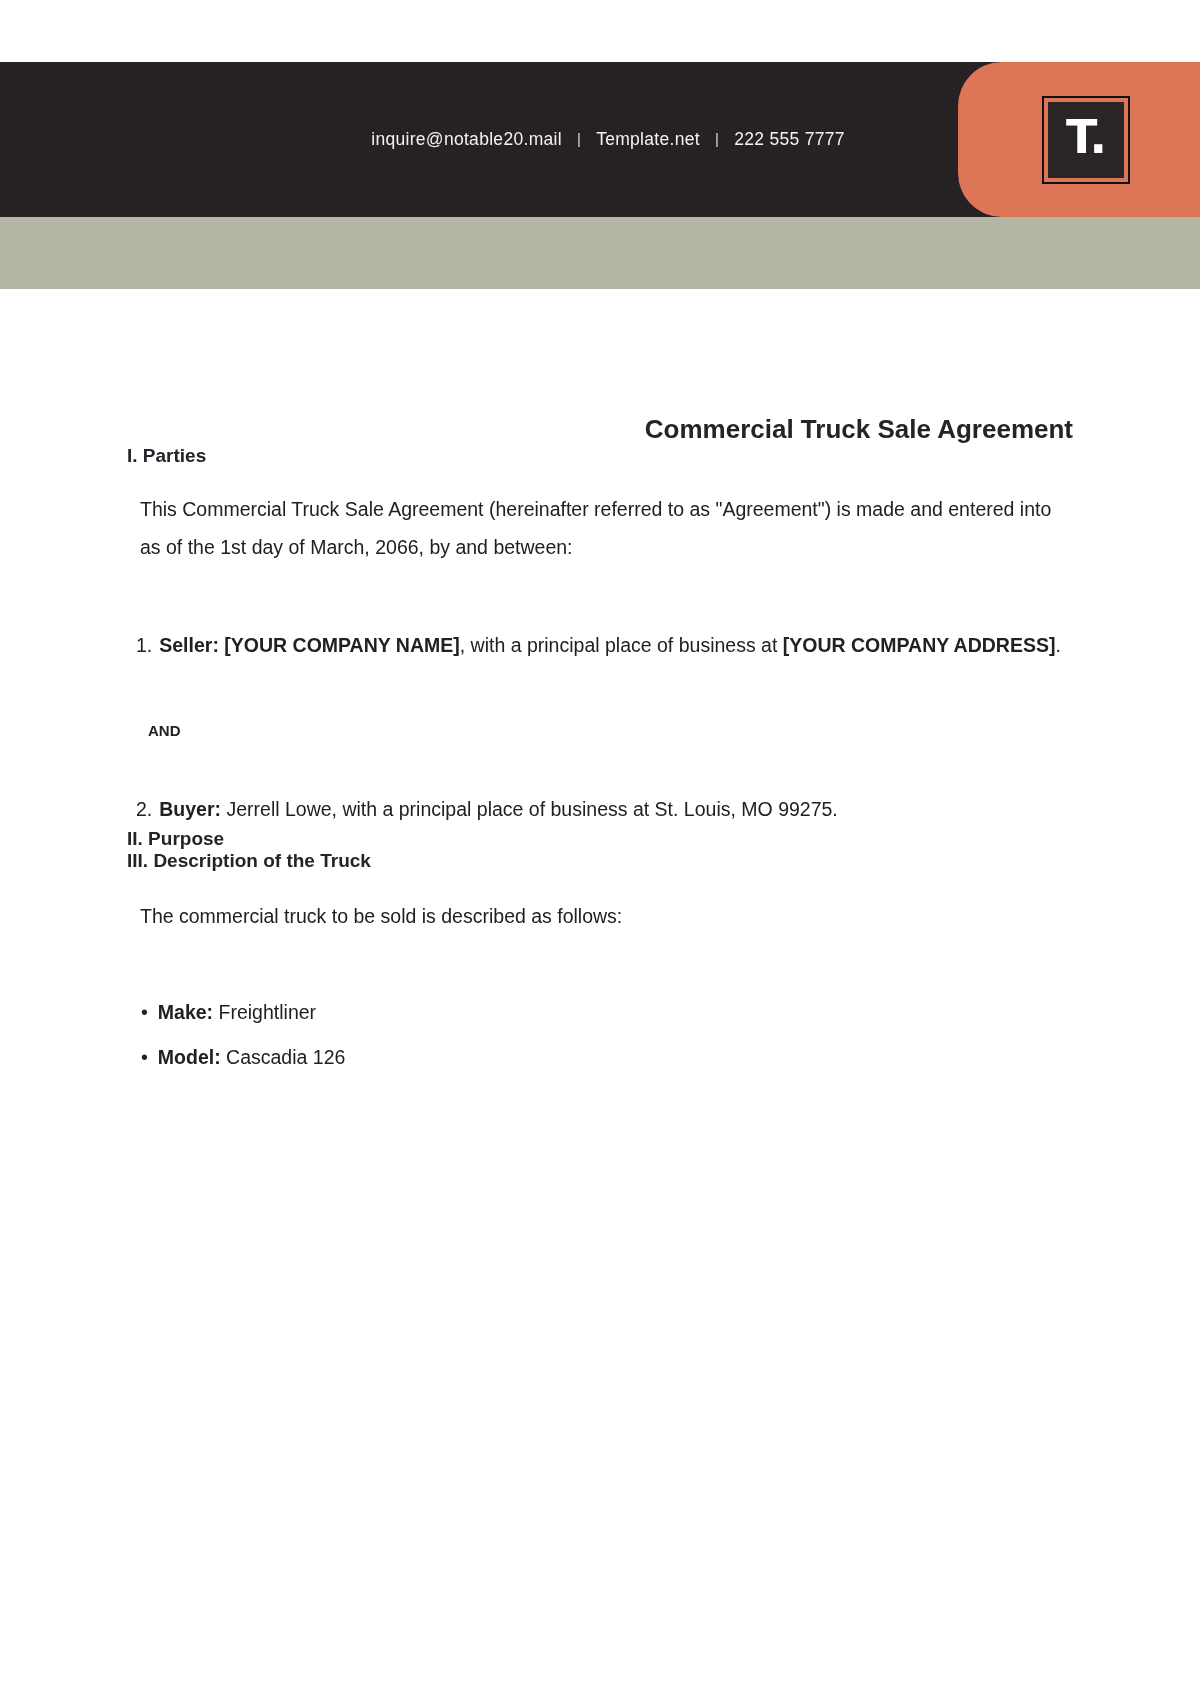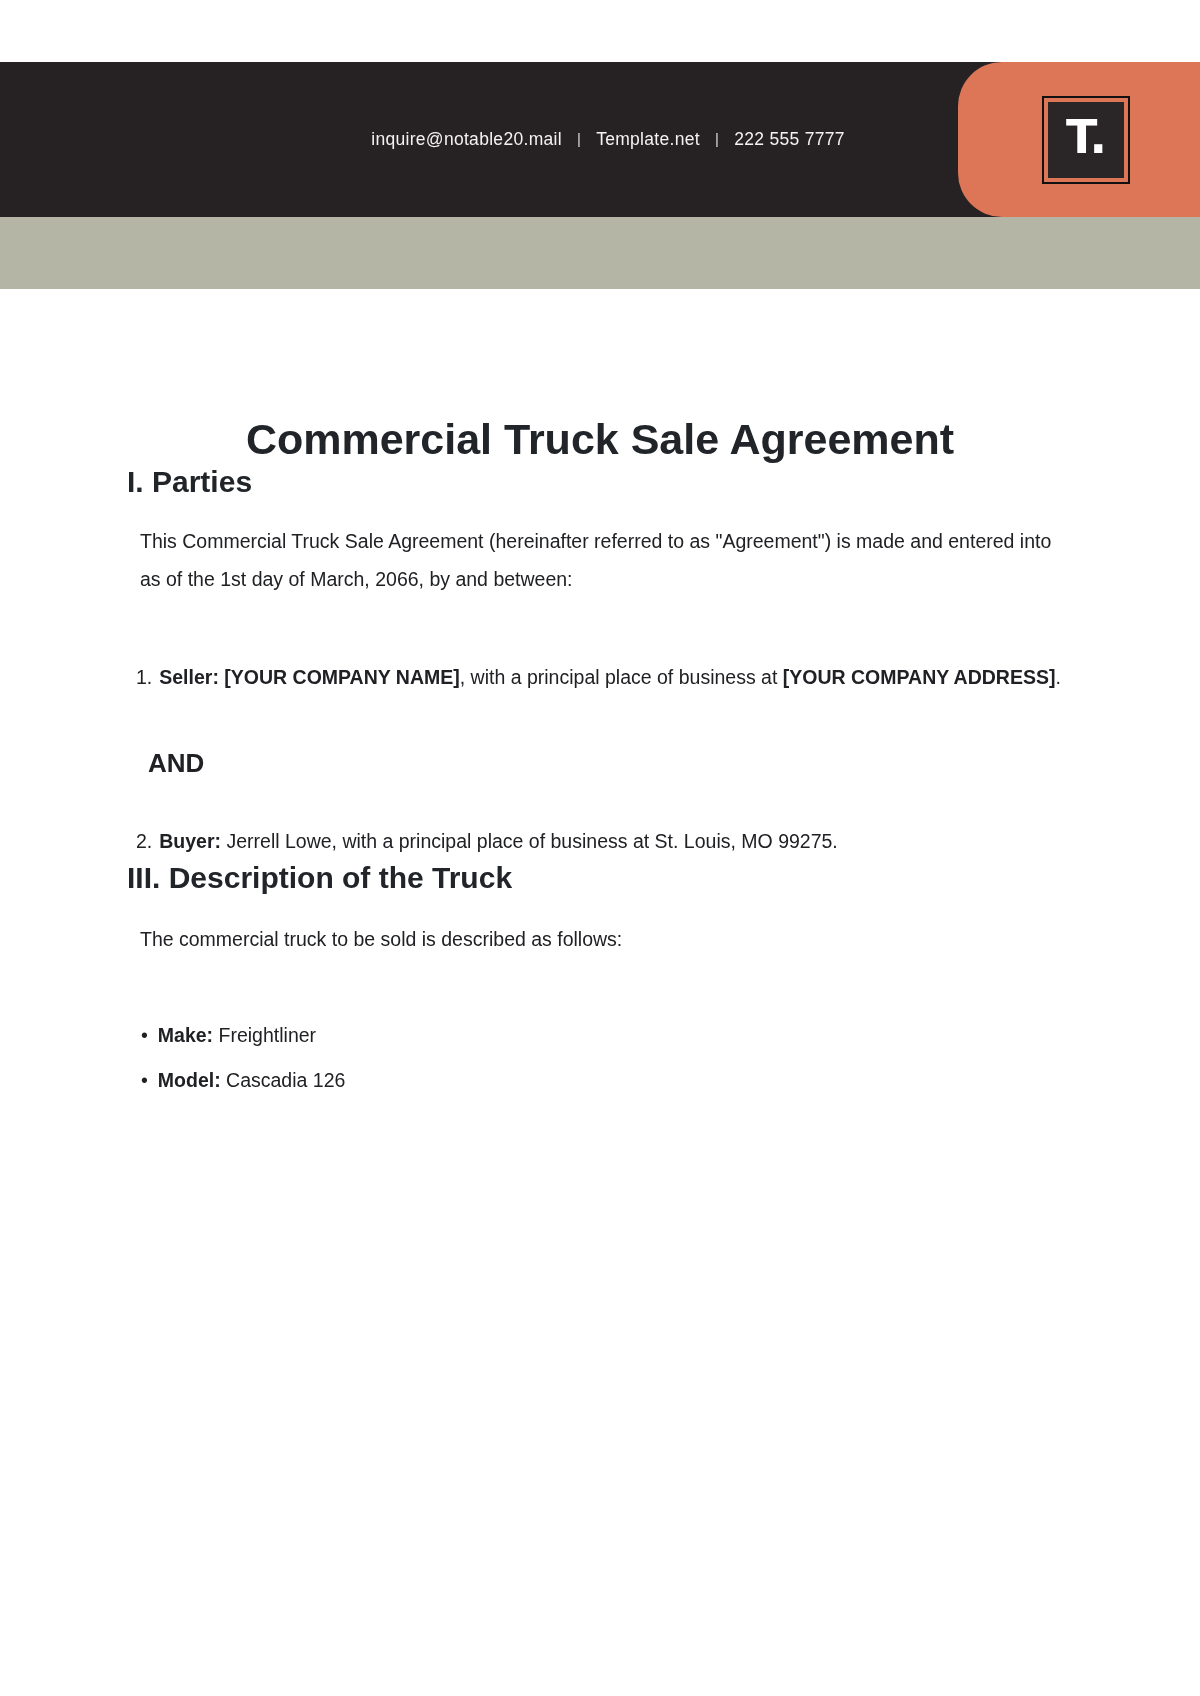--- a/index.html
+++ b/index.html
@@ -58,44 +58,44 @@
   .sage{
     position:absolute;top:217px;left:0;width:1200px;height:72px;
     background:var(--band,#b4b5a4);
   }
   
   .content{
     position:absolute;top:289px;left:0;width:1200px;
     padding:0 127px;box-sizing:border-box;
   }
   h1.title{
-    margin:126px 0 0;text-align:center;
-    font-size:43px;line-height:1.15;font-weight:700;
+    margin:126px 0 0;text-align:right;
+    font-size:26px;line-height:1.15;font-weight:700;
     color:var(--heading_text,#212529);
   }
   h2.sec{
-    margin:0;font-size:30px;line-height:1.2;font-weight:700;
+    margin:0;font-size:19px;line-height:1.2;font-weight:700;
     color:var(--heading_text,#212529);
   }
   .h-parties{margin-top:99px;}
   .h-purpose{margin-top:97px;}
   .h-desc{margin-top:88px;}
   p.body-p{
     font-size:19.5px;line-height:38px;margin:22px 13px 0;
   }
   p.body-p.desc{margin-top:24px;}
   .olist{margin-top:60px;}
   .oitem{
     display:flex;font-size:19.5px;line-height:38px;
     padding-left:9px;
   }
   .num{flex:none;margin-right:7px;}
   .itext b{font-weight:700;}
   .and{
-    font-size:26px;line-height:38px;font-weight:700;
+    font-size:15px;line-height:38px;font-weight:700;
     margin:48px 0 40px 21px;
   }
   .bullets{margin-top:55px;}
   .bitem{
     display:flex;font-size:19.5px;line-height:45px;
     padding-left:14px;
   }
   .bdot{flex:none;margin-right:10px;}
   .blabel{font-weight:700;}
 </style>
@@ -135,20 +135,21 @@
         </div>
 
       <p class="and">AND</p>
 
       <div class="oitem">
           <span class="num">2.</span>
           <span class="itext"><b>Buyer: </b><span>Jerrell Lowe, with a principal place of business at St. Louis, MO 99275.</span></span>
         </div>
     </div>
 
+    <h2 class="sec h-purpose">II. Purpose</h2>
 
     <h2 class="sec h-desc">III. Description of the Truck</h2>
     <p class="body-p desc">The commercial truck to be sold is described as follows:</p>
 
     <div class="bullets">
       <div class="bitem">
           <span class="bdot">•</span>
           <span><b class="blabel">Make: </b><span>Freightliner</span></span>
         </div>
       <div class="bitem">

